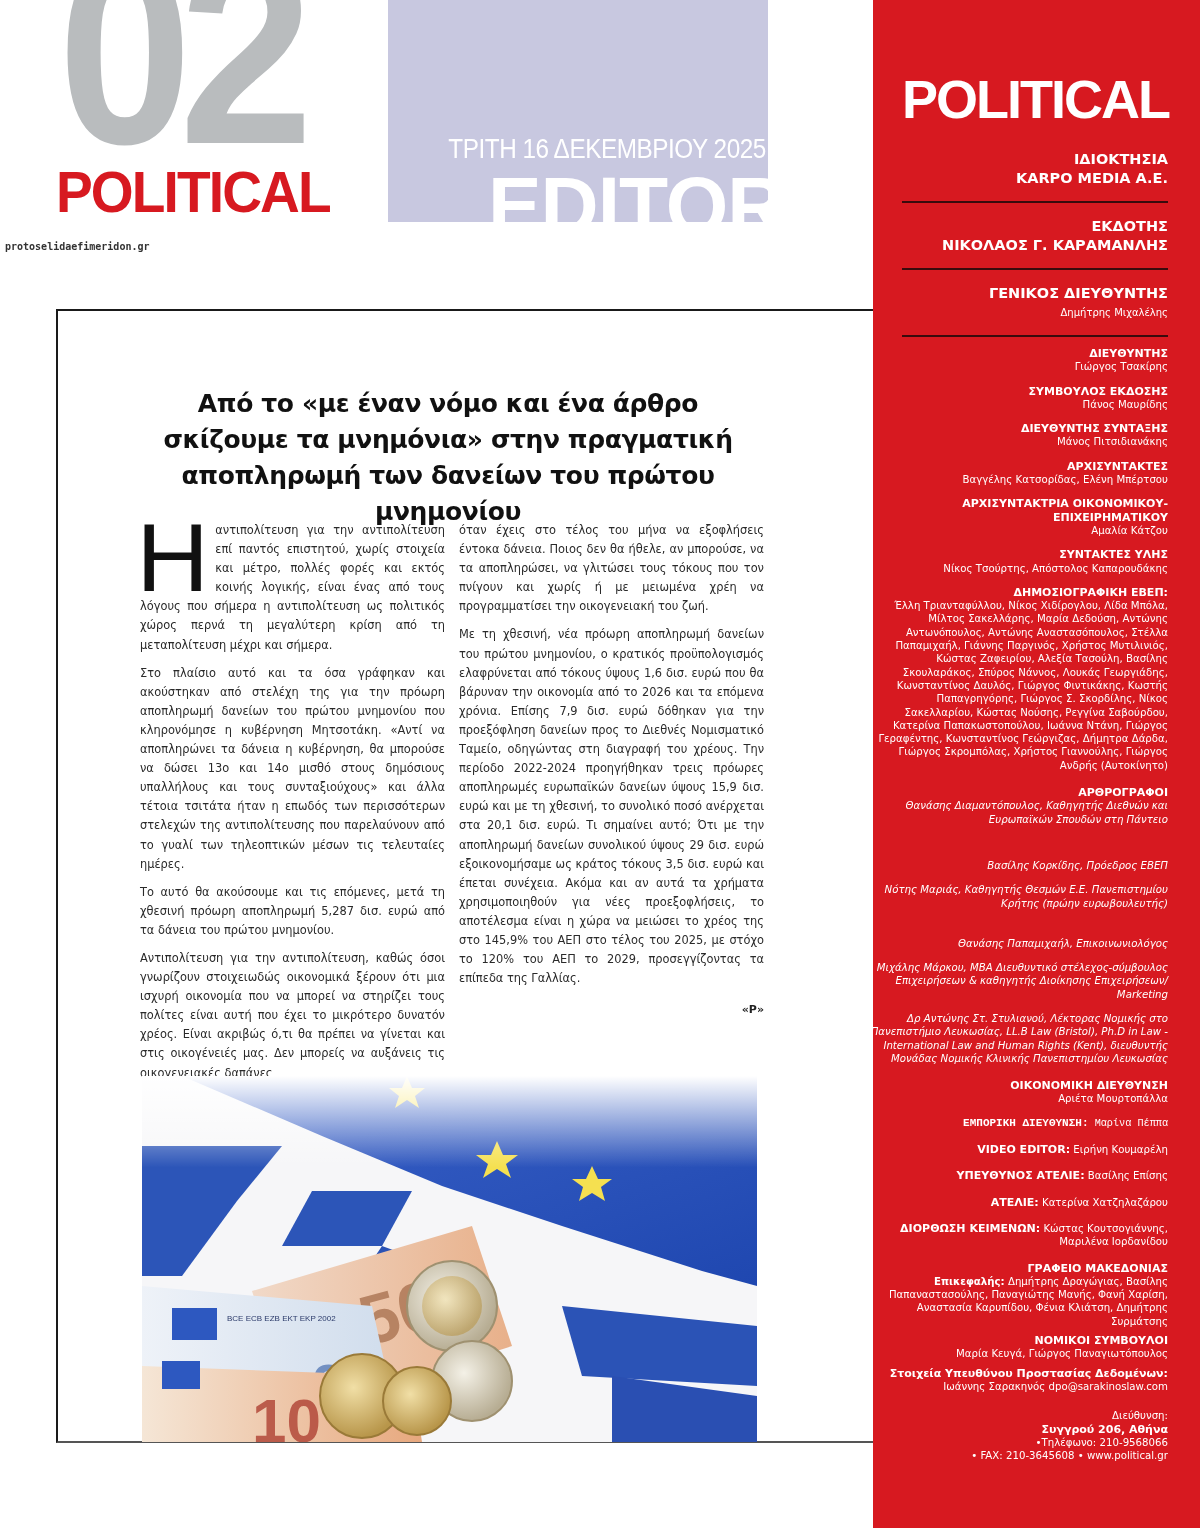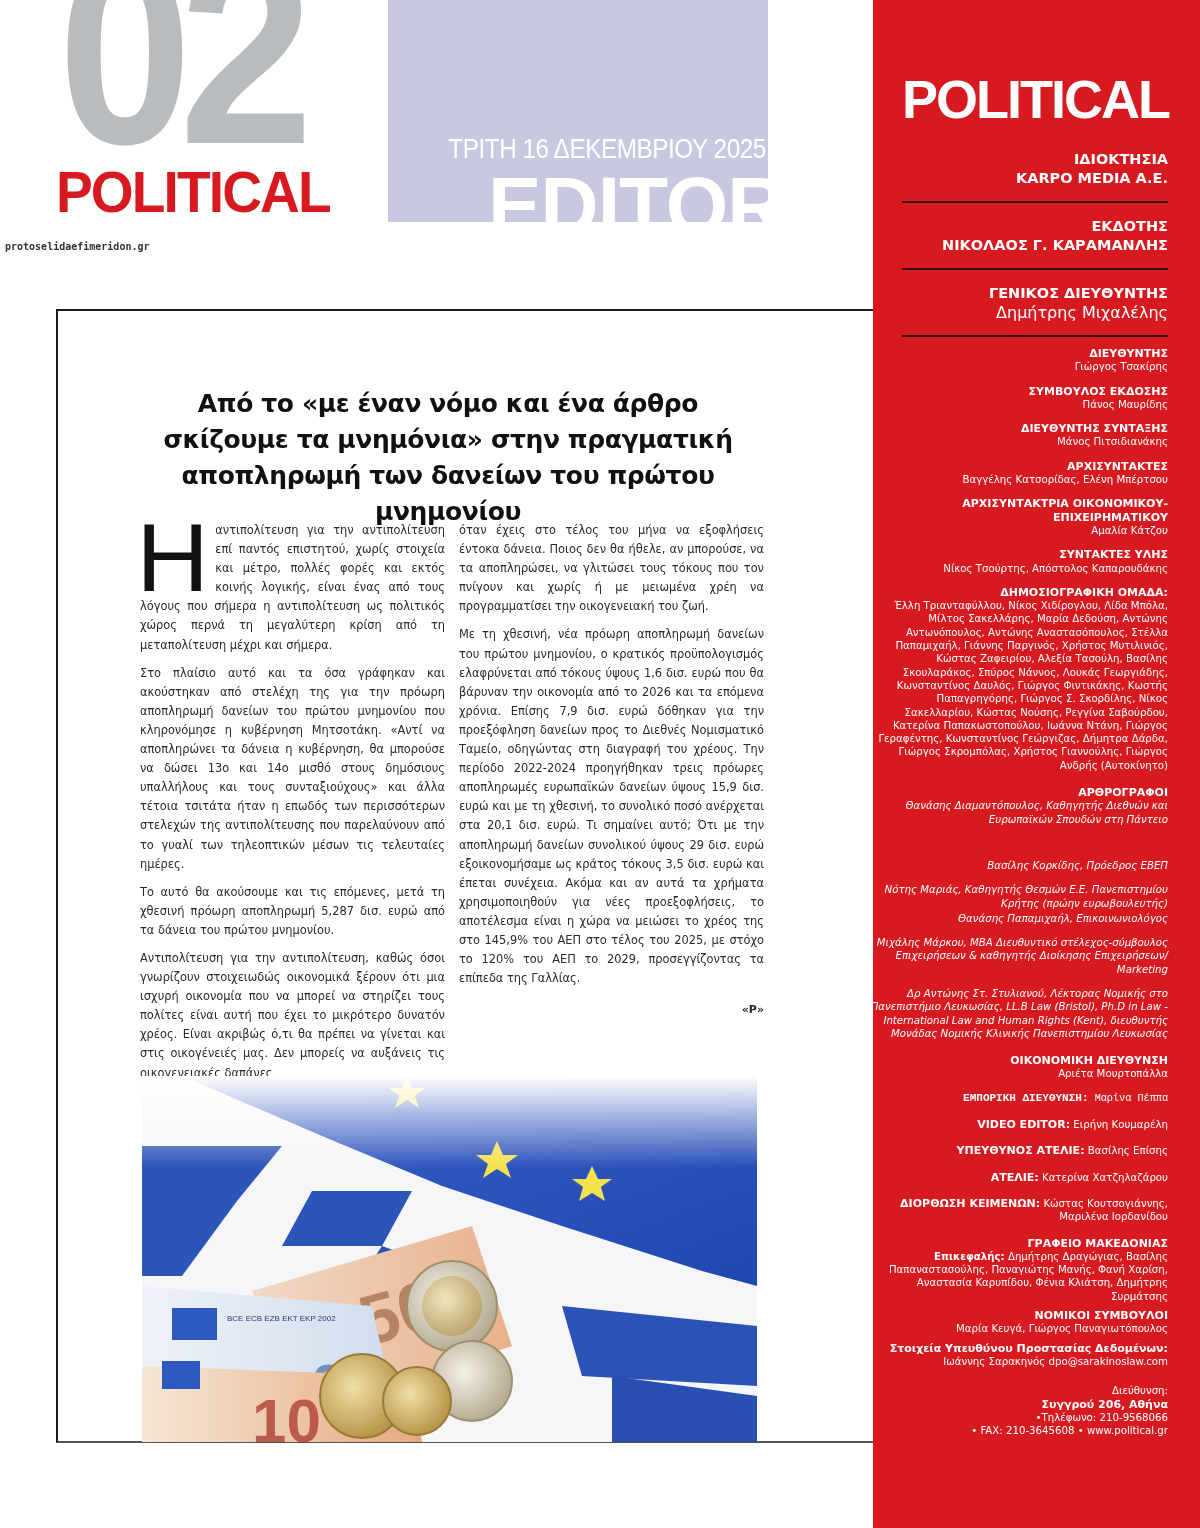--- a/index.html
+++ b/index.html
@@ -79,21 +79,21 @@
   .imprint-logo {
     position: absolute; right: 31px; top: 72px;
     font-family: "Liberation Sans", sans-serif; font-weight: 700; font-size: 54px;
     line-height: 1; letter-spacing: -2px; color: #fff;
   }
   .imprint-top {
     position: absolute; right: 32px; top: 150px; width: 290px;
     font-family: "DejaVu Sans", sans-serif; font-weight: 700; font-size: 14.5px; line-height: 19px;
   }
   .imprint-top .rule { height: 2px; background: #3a0b0d; margin: 13px 0 14px 0; width: 266px; margin-left: auto; }
-  .imprint-top .sub { font-weight: 400; font-size: 16px; }
+  .imprint-top .sub { font-weight: 400; font-size: 10px; }
   .credits {
     position: absolute; right: 32px; top: 347px; width: 300px;
     font-family: "DejaVu Sans", sans-serif; font-size: 10.2px; line-height: 13.3px;
   }
   .credit { margin-bottom: 11px; }
   .credit .role { font-weight: 700; font-size: 11px; }
   .credit .names { font-weight: 400; }
   .credit.italic .names { font-style: italic; }
   .inline .role { display: inline; }
   .inline .names { display: inline; }
@@ -239,29 +239,29 @@
     </div>
     <div class="credit">
       <div class="role">ΑΡΧΙΣΥΝΤΑΚΤΡΙΑ ΟΙΚΟΝΟΜΙΚΟΥ-ΕΠΙΧΕΙΡΗΜΑΤΙΚΟΥ</div>
       <div class="names">Αμαλία Κάτζου</div>
     </div>
     <div class="credit">
       <div class="role">ΣΥΝΤΑΚΤΕΣ ΥΛΗΣ</div>
       <div class="names">Νίκος Τσούρτης, Απόστολος Καπαρουδάκης</div>
     </div>
     <div class="credit" style="margin-bottom:14px;">
-      <div class="role">ΔΗΜΟΣΙΟΓΡΑΦΙΚΗ ΟΜΑΔΑ:</div>
+      <div class="role">ΔΗΜΟΣΙΟΓΡΑΦΙΚΗ ΕΒΕΠ:</div>
       <div class="names">Έλλη Τριανταφύλλου, Νίκος Χιδίρογλου, Λίδα Μπόλα, Μίλτος Σακελλάρης, Μαρία Δεδούση, Αντώνης Αντωνόπουλος, Αντώνης Αναστασόπουλος, Στέλλα Παπαμιχαήλ, Γιάννης Παργινός, Χρήστος Μυτιλινιός, Κώστας Ζαφειρίου, Αλεξία Τασούλη, Βασίλης Σκουλαράκος, Σπύρος Νάννος, Λουκάς Γεωργιάδης, Κωνσταντίνος Δαυλός, Γιώργος Φιντικάκης, Κωστής Παπαγρηγόρης, Γιώργος Σ. Σκορδίλης, Νίκος Σακελλαρίου, Κώστας Νούσης, Ρεγγίνα Σαβούρδου, Κατερίνα Παπακωστοπούλου, Ιωάννα Ντάνη, Γιώργος Γεραφέντης, Κωνσταντίνος Γεώργιζας, Δήμητρα Δάρδα, Γιώργος Σκρομπόλας, Χρήστος Γιαννούλης, Γιώργος Ανδρής (Αυτοκίνητο)</div>
     </div>
 
     <div class="credit italic">
       <div class="role">ΑΡΘΡΟΓΡΑΦΟΙ</div>
       <div class="names" style="margin-bottom:11px;">Θανάσης Διαμαντόπουλος, Καθηγητής Διεθνών και Ευρωπαϊκών Σπουδών στη Πάντειο</div>
       <div class="names" style="margin-bottom:11px;margin-top:33px;">Βασίλης Κορκίδης, Πρόεδρος ΕΒΕΠ</div>
-      <div class="names" style="margin-bottom:2px;">Νότης Μαριάς, Καθηγητής Θεσμών Ε.Ε. Πανεπιστημίου Κρήτης (πρώην ευρωβουλευτής)</div>
+      <div class="names" style="margin-bottom:27px;">Νότης Μαριάς, Καθηγητής Θεσμών Ε.Ε. Πανεπιστημίου Κρήτης (πρώην ευρωβουλευτής)</div>
       <div class="names" style="margin-bottom:11px;">Θανάσης Παπαμιχαήλ, Επικοινωνιολόγος</div>
       <div class="names" style="margin-bottom:11px;">Μιχάλης Μάρκου, MBA Διευθυντικό στέλεχος-σύμβουλος Επιχειρήσεων &amp; καθηγητής Διοίκησης Επιχειρήσεων/ Marketing</div>
       <div class="names">Δρ Αντώνης Στ. Στυλιανού, Λέκτορας Νομικής στο Πανεπιστήμιο Λευκωσίας, LL.B Law (Bristol), Ph.D in Law - International Law and Human Rights (Kent), διευθυντής Μονάδας Νομικής Κλινικής Πανεπιστημίου Λευκωσίας</div>
     </div>
 
     <div class="credit" style="margin-top:14px;">
       <div class="role">ΟΙΚΟΝΟΜΙΚΗ ΔΙΕΥΘΥΝΣΗ</div>
       <div class="names">Αριέτα Μουρτοπάλλα</div>
     </div>
     <div class="credit inline" style="margin-bottom:13px;font-family:Liberation Mono, monospace;">

